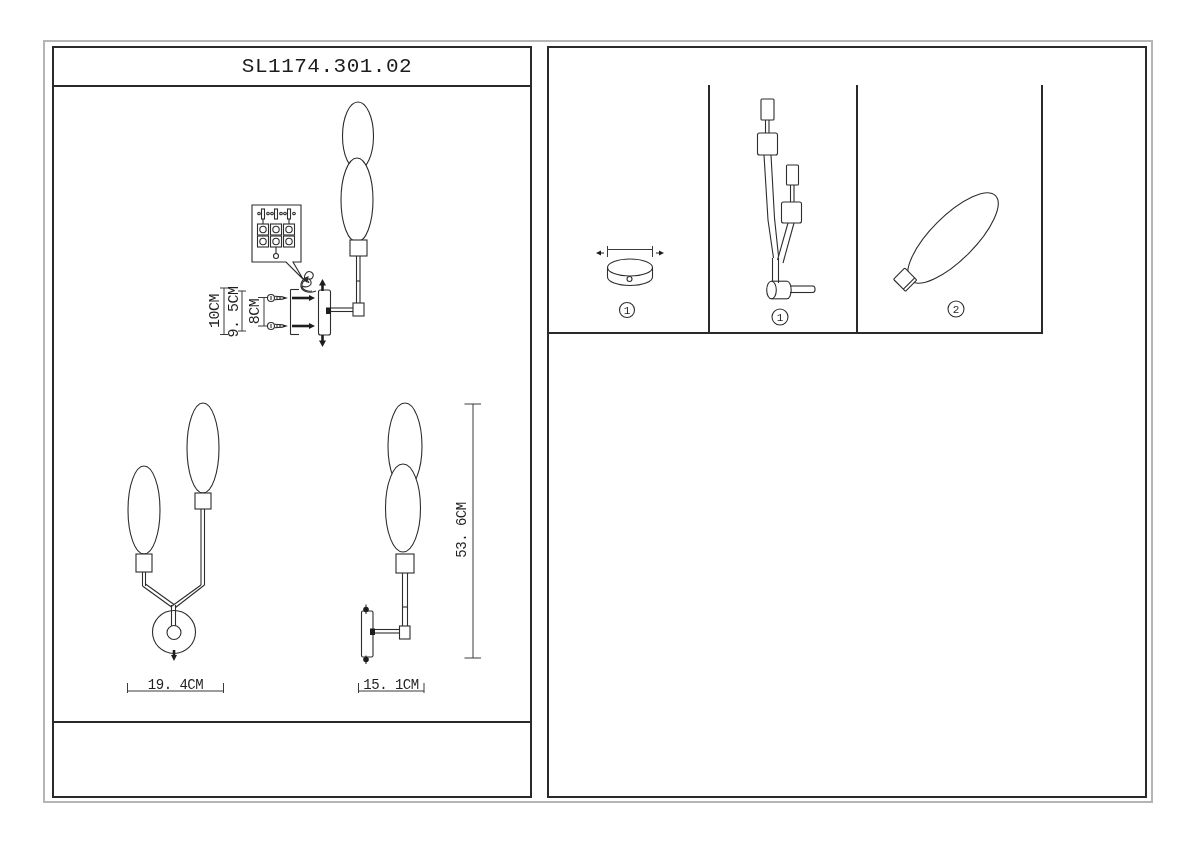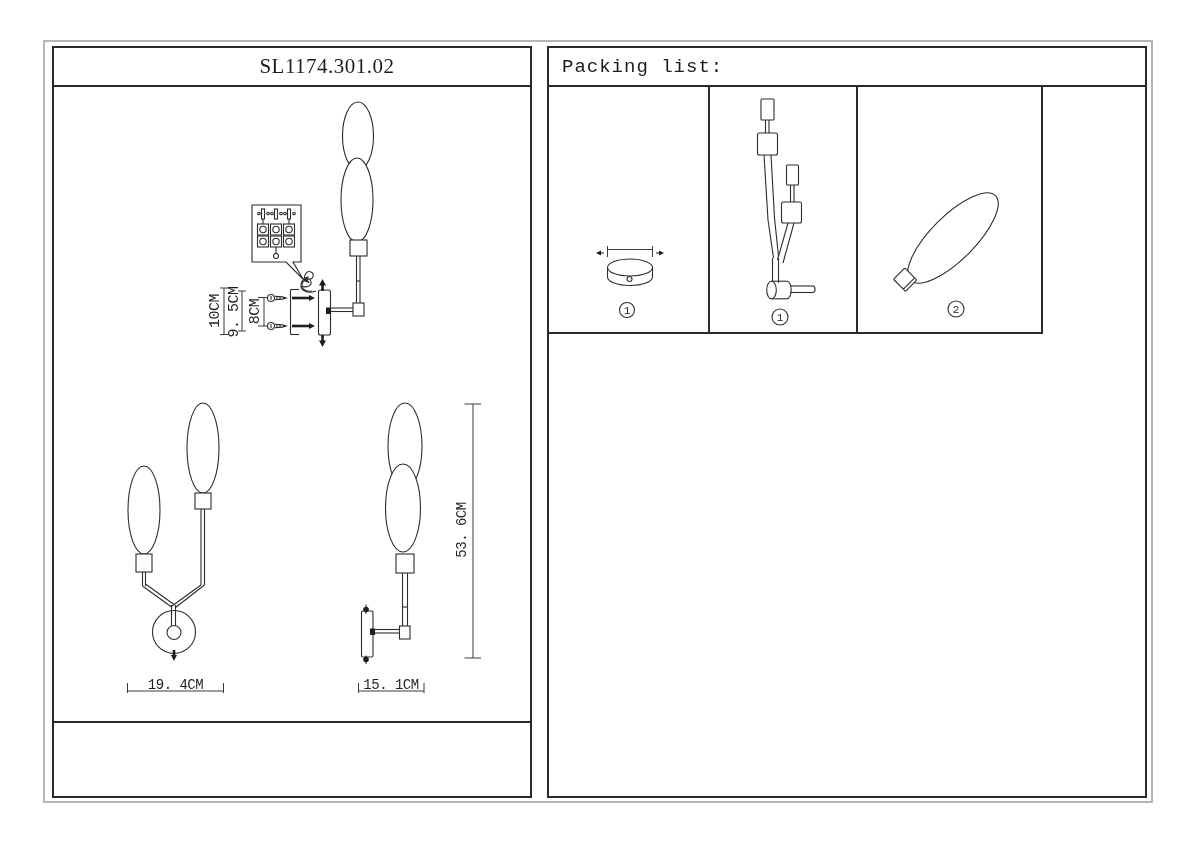--- a/index.html
+++ b/index.html
@@ -7,21 +7,21 @@
 
   .sheet-border{position:absolute;left:43px;top:40px;width:1110px;height:763px;
     border:2px solid #b5b5b5;box-sizing:border-box;}
 
   .panel{position:absolute;border:2px solid #2a2a2a;box-sizing:border-box;background:#fff;}
   .panel-left{left:52px;top:46px;width:480px;height:752px;}
   .panel-right{left:547px;top:46px;width:600px;height:752px;}
 
   .titlebar{position:absolute;left:0;top:0;right:0;height:37px;border-bottom:2px solid #2a2a2a;
     display:flex;align-items:center;justify-content:center;}
-  .title-text{font-family:Liberation Serif, serif;font-size:21px;color:#1c1c1c;
+  .title-text{font-family:Liberation Mono, monospace;font-size:21px;color:#1c1c1c;
     letter-spacing:0.5px;padding-left:70px;}
 
   .packing-header{position:absolute;left:0;top:0;right:0;height:37px;border-bottom:2px solid #2a2a2a;
     display:flex;align-items:center;}
   .packing-header-text{font-family:"Liberation Mono",monospace;font-size:19px;color:#1c1c1c;
     padding-left:13px;letter-spacing:1px;}
 
   .footer-strip-line{position:absolute;left:0;right:0;top:673px;border-top:2px solid #2a2a2a;height:0;}
 
   .packing-table{position:absolute;left:0;top:37px;width:494px;height:249px;
@@ -47,23 +47,20 @@
 <div class="sheet-border"></div>
 
 <div class="panel panel-left">
   <div class="titlebar">
     <span class="title-text">SL1174.301.02</span>
   </div>
   <div class="footer-strip-line"></div>
 </div>
 
 <div class="panel panel-right">
-  <div class="packing-header">
-    <span class="packing-header-text">Packing list:</span>
-  </div>
   <div class="packing-table">
     <div class="cell-divider divider-1"></div>
     <div class="cell-divider divider-2"></div>
   </div>
 </div>
 
 <svg class="artwork" width="1200" height="848" viewBox="0 0 1200 848">
 
   <g>
 

